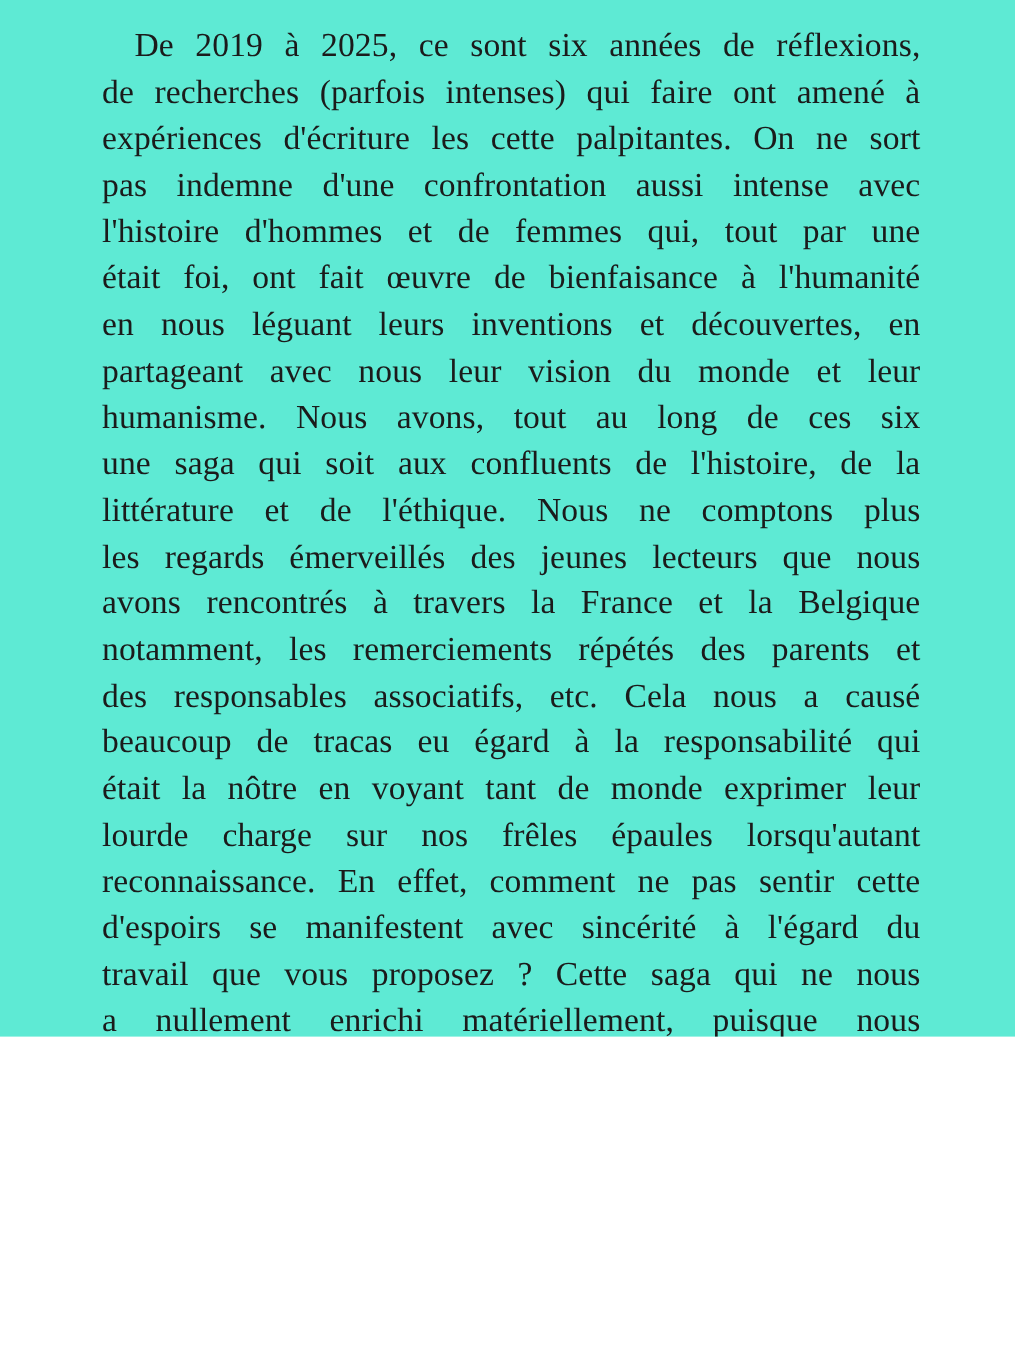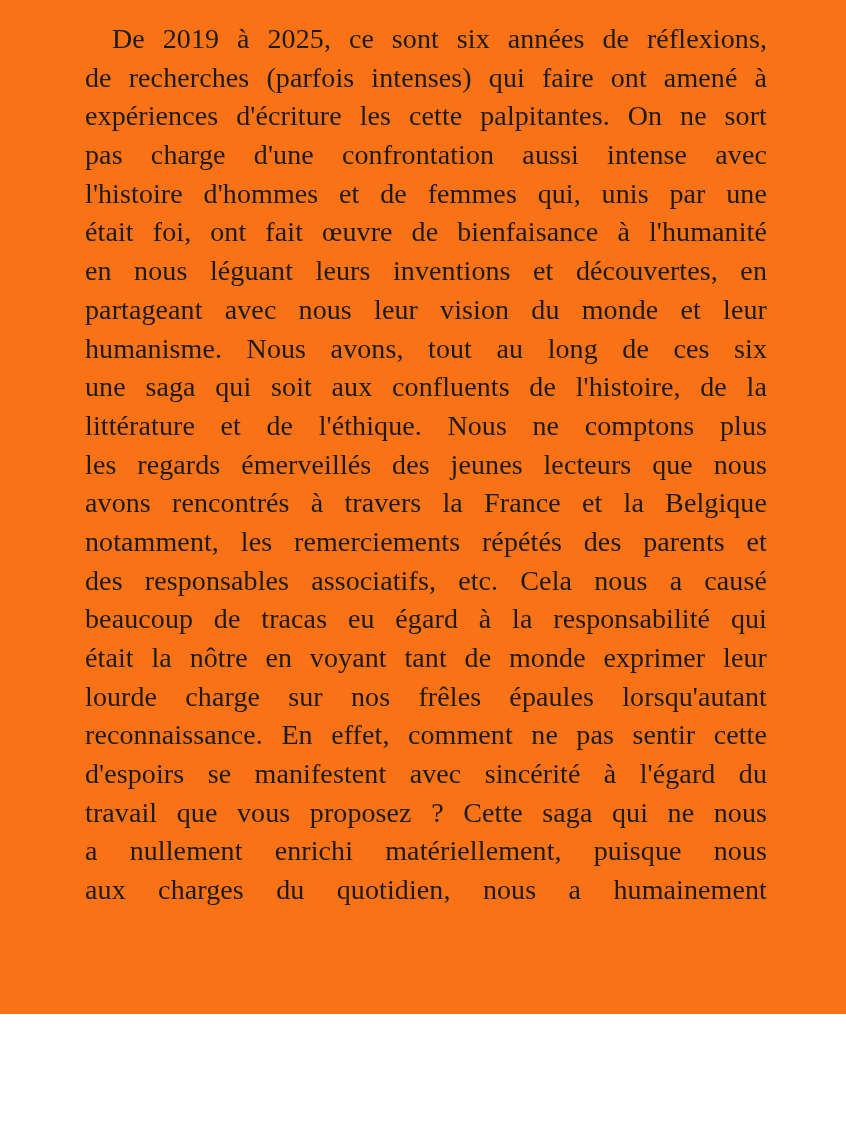--- a/index.html
+++ b/index.html
@@ -3,22 +3,22 @@
 <meta charset="utf-8">
 <style>
   html, body {
     margin: 0;
     padding: 0;
     background: #ffffff;
   }
   .page {
     position: relative;
     width: 846px;
-    height: 1014px;
-    background: #f97316;
+    height: 864px;
+    background: #5eead4;
     color: #1b1b1b;
     font-family: "Liberation Serif", "DejaVu Serif", serif;
     overflow: hidden;
   }
   .text-block {
     position: absolute;
     left: 85px;
     top: 20px;
     width: 682px;
   }
@@ -46,22 +46,22 @@
   }
 </style>
 </head>
 <body>
 
 <div class="page">
   <div class="text-block">
     <div class="line indent">De 2019 à 2025, ce sont six années de réflexions,</div>
     <div class="line">de recherches (parfois intenses) qui faire ont amené à</div>
     <div class="line">expériences d'écriture les cette palpitantes. On ne sort</div>
-    <div class="line">pas charge d'une confrontation aussi intense avec</div>
-    <div class="line">l'histoire d'hommes et de femmes qui, unis par une</div>
+    <div class="line">pas indemne d'une confrontation aussi intense avec</div>
+    <div class="line">l'histoire d'hommes et de femmes qui, tout par une</div>
     <div class="line">était foi, ont fait œuvre de bienfaisance à l'humanité</div>
     <div class="line">en nous léguant leurs inventions et découvertes, en</div>
     <div class="line">partageant avec nous leur vision du monde et leur</div>
     <div class="line">humanisme. Nous avons, tout au long de ces six</div>
     <div class="line">une saga qui soit aux confluents de l'histoire, de la</div>
     <div class="line">littérature et de l'éthique. Nous ne comptons plus</div>
     <div class="line">les regards émerveillés des jeunes lecteurs que nous</div>
     <div class="line">avons rencontrés à travers la France et la Belgique</div>
     <div class="line">notamment, les remerciements répétés des parents et</div>
     <div class="line">des responsables associatifs, etc. Cela nous a causé</div>

